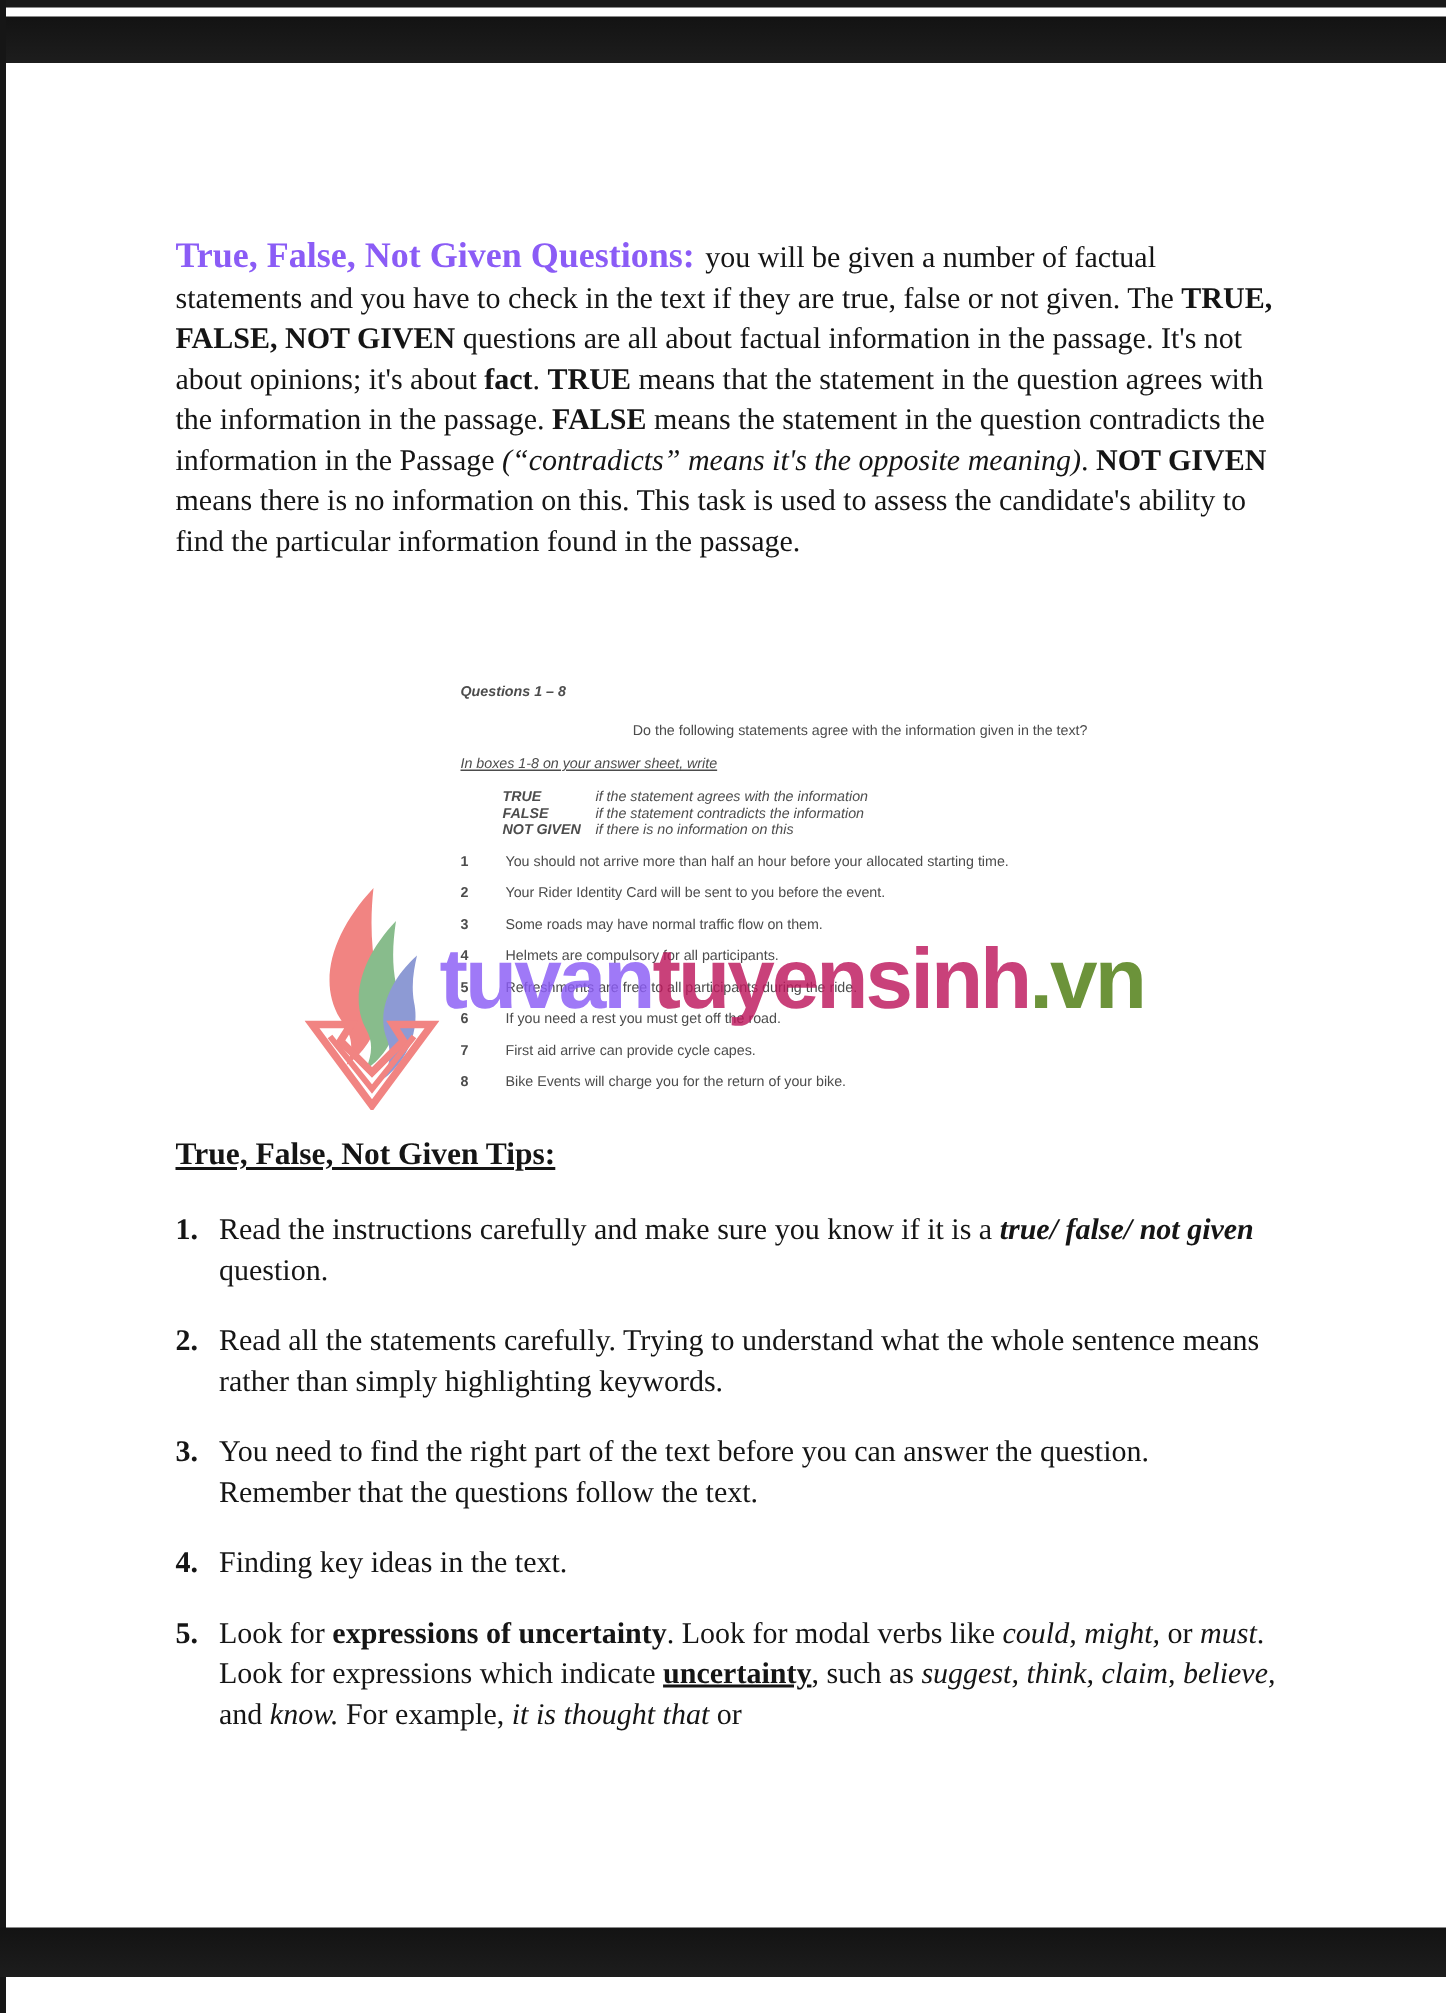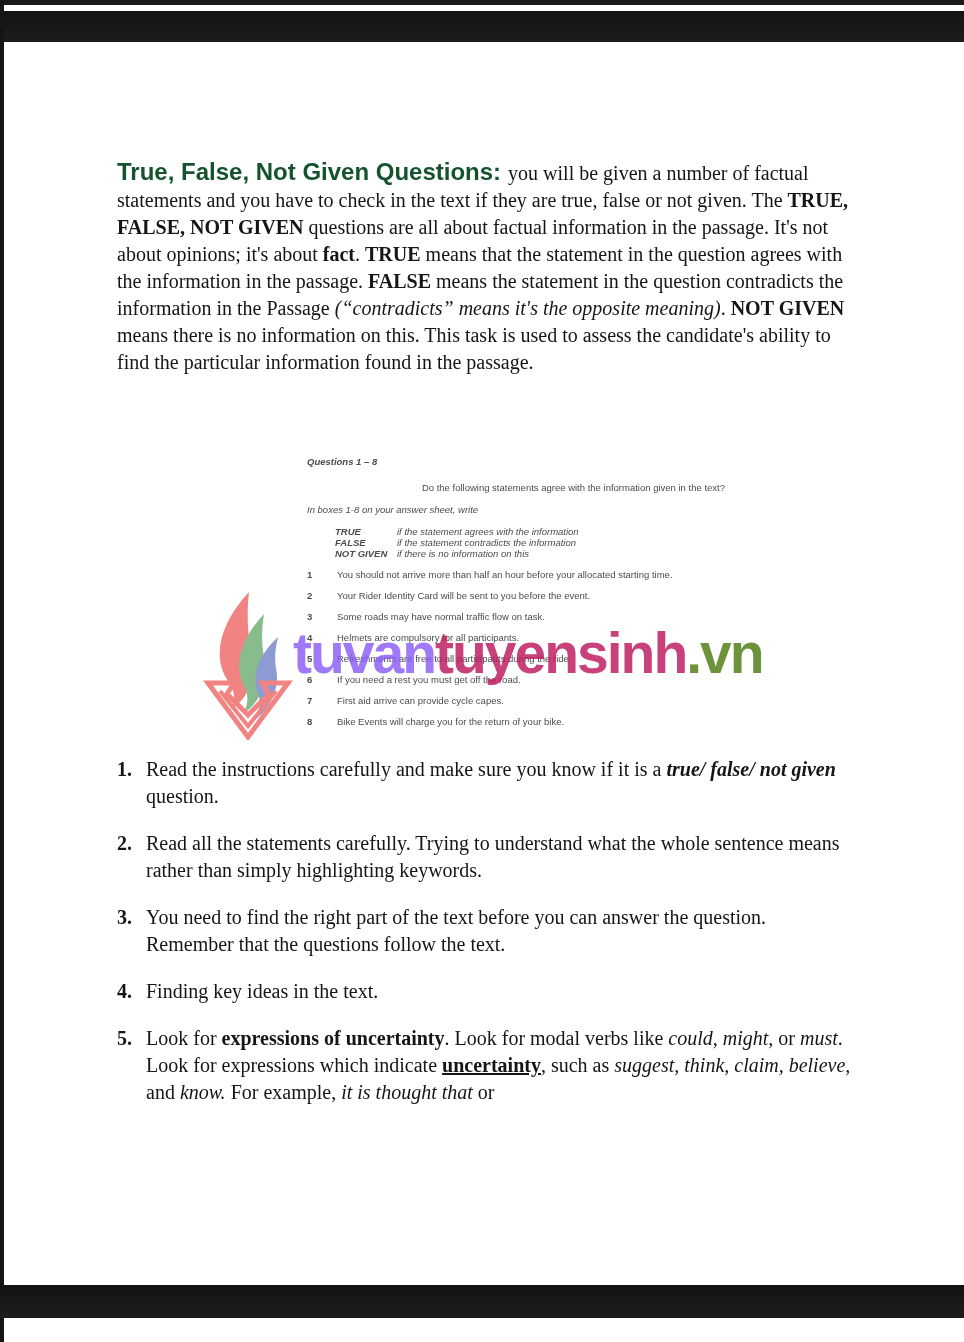--- a/index.html
+++ b/index.html
@@ -18,38 +18,38 @@
   .top-bar        { position: absolute; left: 0; top: 11px; width: 964px; height: 31px; background: linear-gradient(180deg,#131313,#1d1d1d); }
   .left-border    { position: absolute; left: 0; top: 0;    width: 4px;  height: 1342px; background: #161616; }
   .bottom-bar     { position: absolute; left: 0; top: 1285px; width: 964px; height: 33px; background: linear-gradient(180deg,#131313,#1d1d1d); }
 
   
   .intro {
     position: absolute; left: 117px; top: 158px; width: 737px;
     font-size: 20px; line-height: 27px; text-align: left;
   }
   .intro-heading {
-    font-family: Liberation Sans, sans-serif;
+    font-family: Liberation Serif, serif;
     font-weight: bold; font-size: 24px;
-    color: #14532d;
+    color: #8b5cf6;
     margin-right: 7px;
   }
 
   
   .worksheet {
     position: absolute; left: 305px; top: 456px; width: 420px;
     font-family: "Liberation Sans", sans-serif;
     font-size: 9.5px; line-height: 12px;
     color: #4c4c4c;
     filter: blur(0.3px);
     padding-left: 2px;
   }
   .ws-title   { font-style: italic; font-weight: bold; margin-bottom: 14px; }
   .ws-prompt  { margin-bottom: 10px; text-align: right; }
-  .ws-note    { font-style: italic; margin-bottom: 10px; }
+  .ws-note    { font-style: italic; margin-bottom: 10px; text-decoration: underline; }
   .ws-key     { margin-left: 28px; margin-bottom: 10px; }
   .ws-key-row { display: flex; line-height: 11px; }
   .ws-key-label { width: 62px; font-weight: bold; font-style: italic; flex: none; }
   .ws-key-desc  { font-style: italic; }
   .ws-q       { display: flex; line-height: 11px; margin-bottom: 10px; }
   .ws-q-num   { width: 30px; font-weight: bold; flex: none; }
 
   
   .watermark {
     position: absolute; left: 203px; top: 590px; width: 520px; height: 152px;
@@ -116,21 +116,21 @@
         <span class="ws-q-text">You should not arrive more than half an hour before your allocated starting time.</span>
       </div>
 
       <div class="ws-q">
         <span class="ws-q-num">2</span>
         <span class="ws-q-text">Your Rider Identity Card will be sent to you before the event.</span>
       </div>
 
       <div class="ws-q">
         <span class="ws-q-num">3</span>
-        <span class="ws-q-text">Some roads may have normal traffic flow on task.</span>
+        <span class="ws-q-text">Some roads may have normal traffic flow on them.</span>
       </div>
 
       <div class="ws-q">
         <span class="ws-q-num">4</span>
         <span class="ws-q-text">Helmets are compulsory for all participants.</span>
       </div>
 
       <div class="ws-q">
         <span class="ws-q-num">5</span>
         <span class="ws-q-text">Refreshments are free to all participants during the ride.</span>
@@ -158,20 +158,21 @@
     <path d="M46,2 C18,32 8,66 25,91 C32,101 33,109 28,120 C47,107 55,84 48,59 C44,41 44,20 46,2 Z" fill="#ee6a67"></path>
     <path d="M61,24 C38,48 30,76 41,96 C46,105 45,113 41,123 C59,111 67,88 61,66 C58,52 59,37 61,24 Z" fill="#6fae73"></path>
     <path d="M75,47 C56,64 48,86 55,103 C58,111 57,119 53,129 C69,117 77,96 73,78 C71,66 73,56 75,47 Z" fill="#7584cb"></path>
     <path d="M5,93 L31,93 L24,104 L45,125 L66,104 L59,93 L85,93 L45,147 Z" fill="none" stroke="#ee6a67" stroke-width="5" stroke-linejoin="miter"></path>
     <path d="M17,101 L45,136 L73,101" fill="none" stroke="#ee6a67" stroke-width="4"></path>
   </svg>
   <div class="wm-text"><span style="color: #8b5cf6; margin-top: 24px;">tuvan</span><span style="color: #be185d;">tuyensinh</span><span style="color: #4d7c0f;">.vn</span></div>
 </div>
 
 <div class="tips">
+  <div class="tips-heading">True, False, Not Given Tips:</div>
   <div>
 
       <div class="tip">
         <span class="tip-num">1.</span>
         <span class="tip-body"><span>Read the instructions carefully and make sure you know if it is a </span><span style="font-weight: bold; font-style: italic;">true/ false/ not given</span><span> question.</span></span>
       </div>
 
       <div class="tip">
         <span class="tip-num">2.</span>
         <span class="tip-body"><span>Read all the statements carefully. Trying to understand what the whole sentence means rather than simply highlighting keywords.</span></span>

